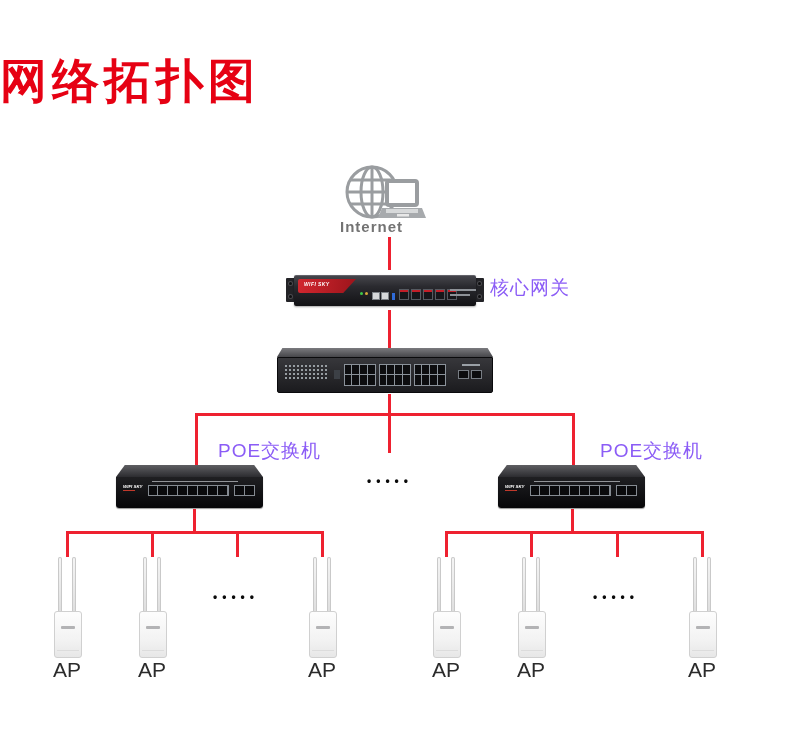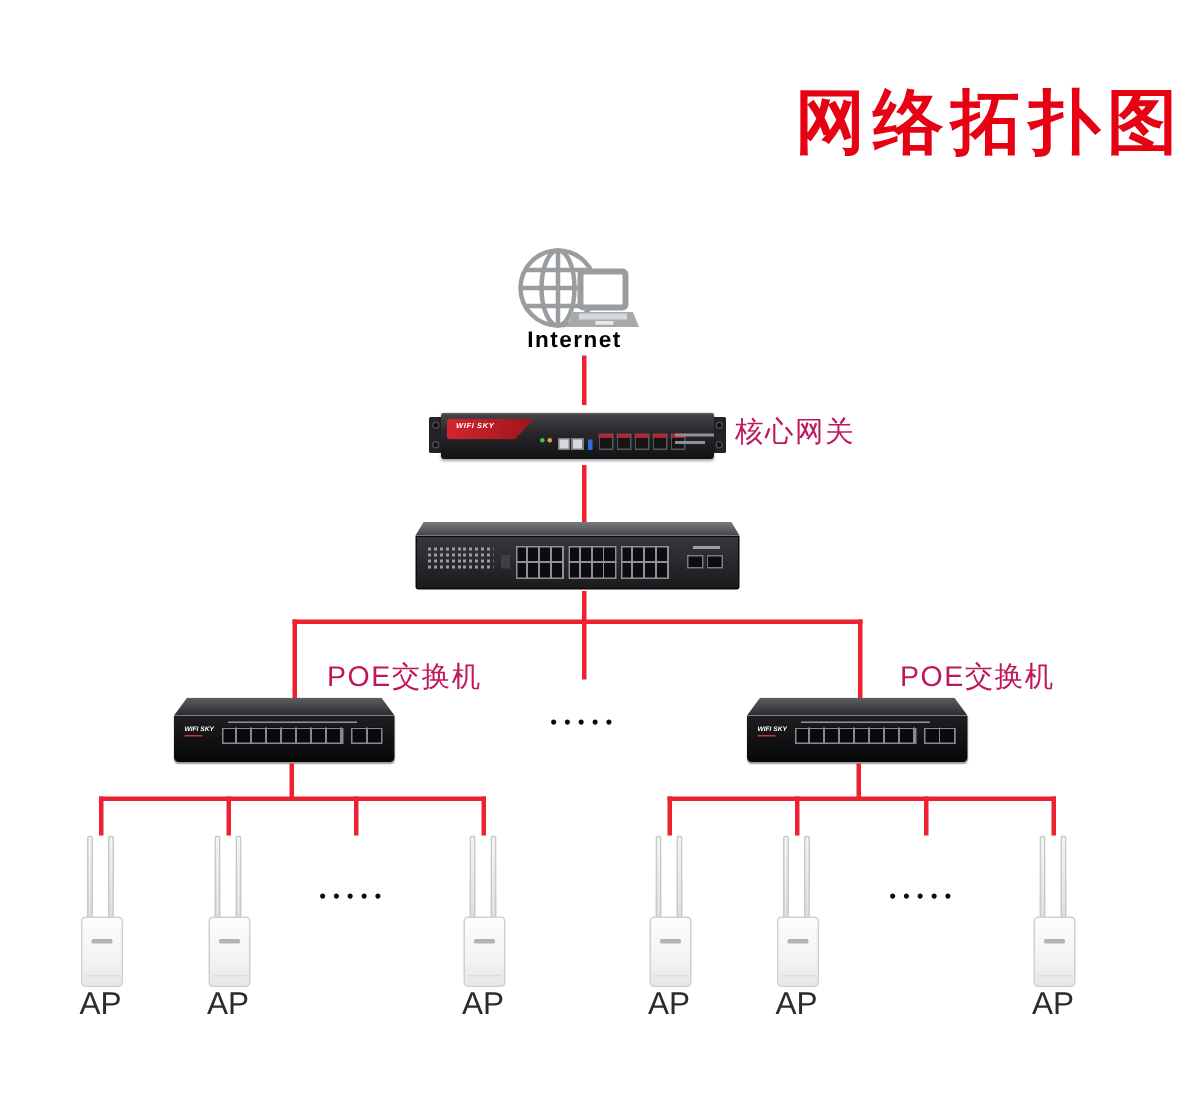--- a/index.html
+++ b/index.html
@@ -4,37 +4,37 @@
 <style>
   html,body{margin:0;padding:0;background:#fff;}
   #canvas{
     position:relative;width:790px;height:739px;margin:0 auto;background:#ffffff;
     font-family:"Liberation Sans","DejaVu Sans",sans-serif;overflow:hidden;
   }
   .abs{position:absolute;}
 
   
   .page-title{
-    left:0;top:50px;width:790px;text-align:right;
+    left:0;top:50px;width:790px;text-align:left;
     font-size:47px;font-weight:bold;color:#e60113;letter-spacing:5px;
   }
 
   
   .vline{width:3px;background:#ee2130;}
   .hline{height:3px;background:#ee2130;}
 
   
   .internet-wrap{left:340px;top:164px;width:86px;height:74px;}
   .internet-label{
-    left:0;top:54px;width:86px;text-align:center;
-    font-size:15px;font-weight:bold;color:#000000;letter-spacing:1px;
-  }
-
-  
-  .dev-label{font-size:19px;color:#be185d;letter-spacing:1px;white-space:nowrap;}
+    left:0;top:54px;width:86px;
+    font-size:15px;font-weight:bold;color:#737373;letter-spacing:1px;
+  }
+
+  
+  .dev-label{font-size:19px;color:#8b5cf6;letter-spacing:1px;white-space:nowrap;}
 
   
   .dots{font-size:12px;font-weight:bold;color:#0a0a0a;letter-spacing:5px;text-align:center;}
 
   
   .gw{left:286px;top:270px;width:198px;height:40px;}
   .gw .ear{position:absolute;top:8px;width:9px;height:24px;background:#232327;border-radius:1px;}
   .gw .ear.l{left:0;} .gw .ear.r{right:0;}
   .gw .ear i{position:absolute;left:3px;width:3px;height:3px;border-radius:50%;background:#0e0e10;box-shadow:0 0 0 1px #4a4a4e;}
   .gw .ear i.t{top:4px;} .gw .ear i.b{bottom:4px;}

